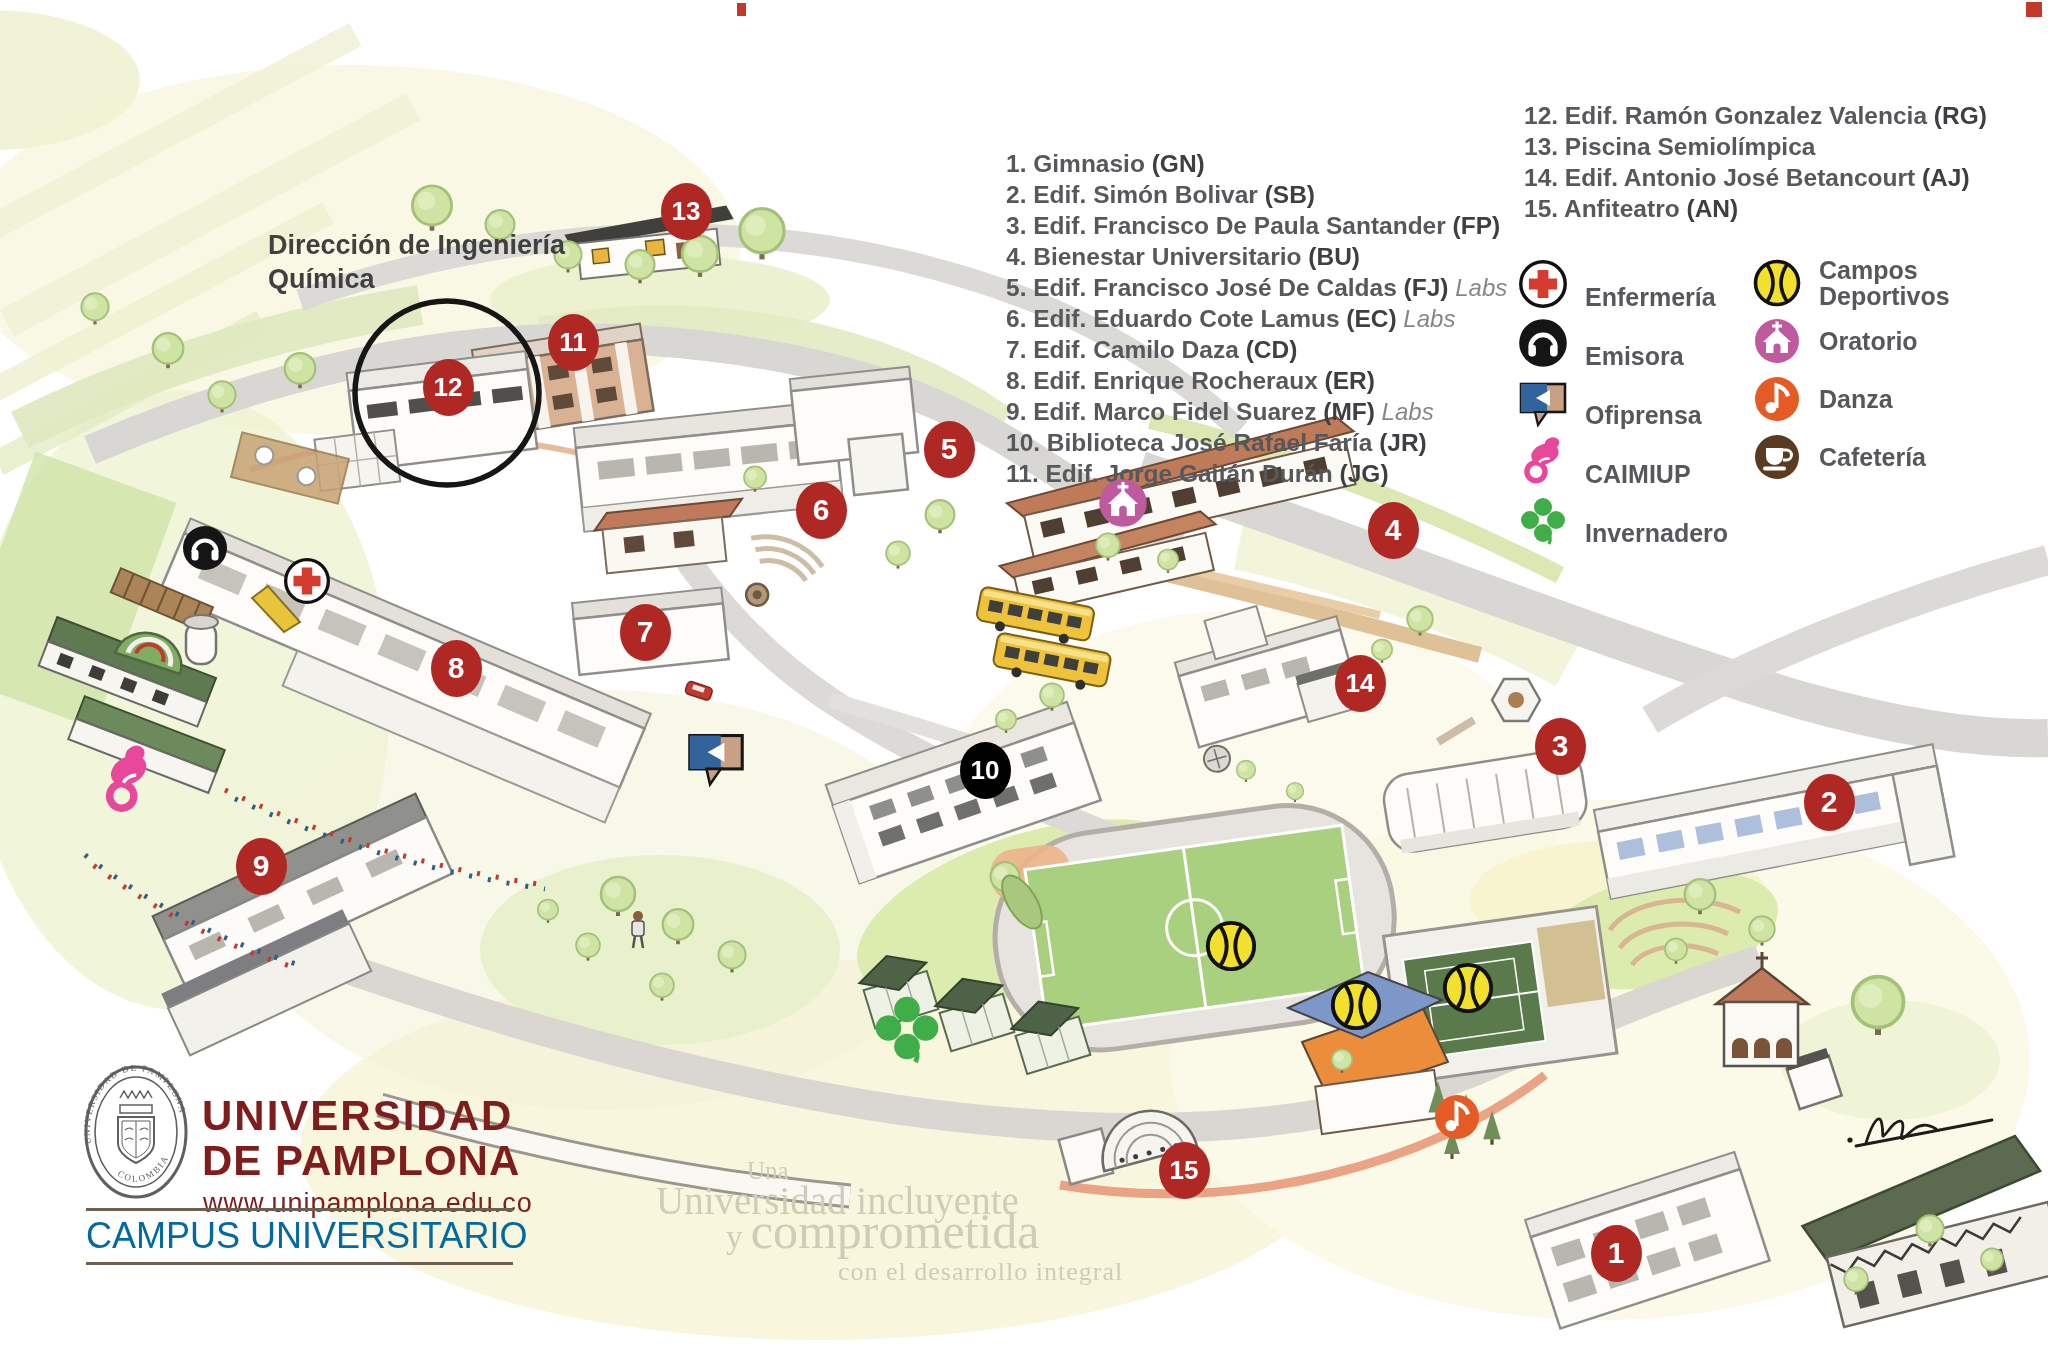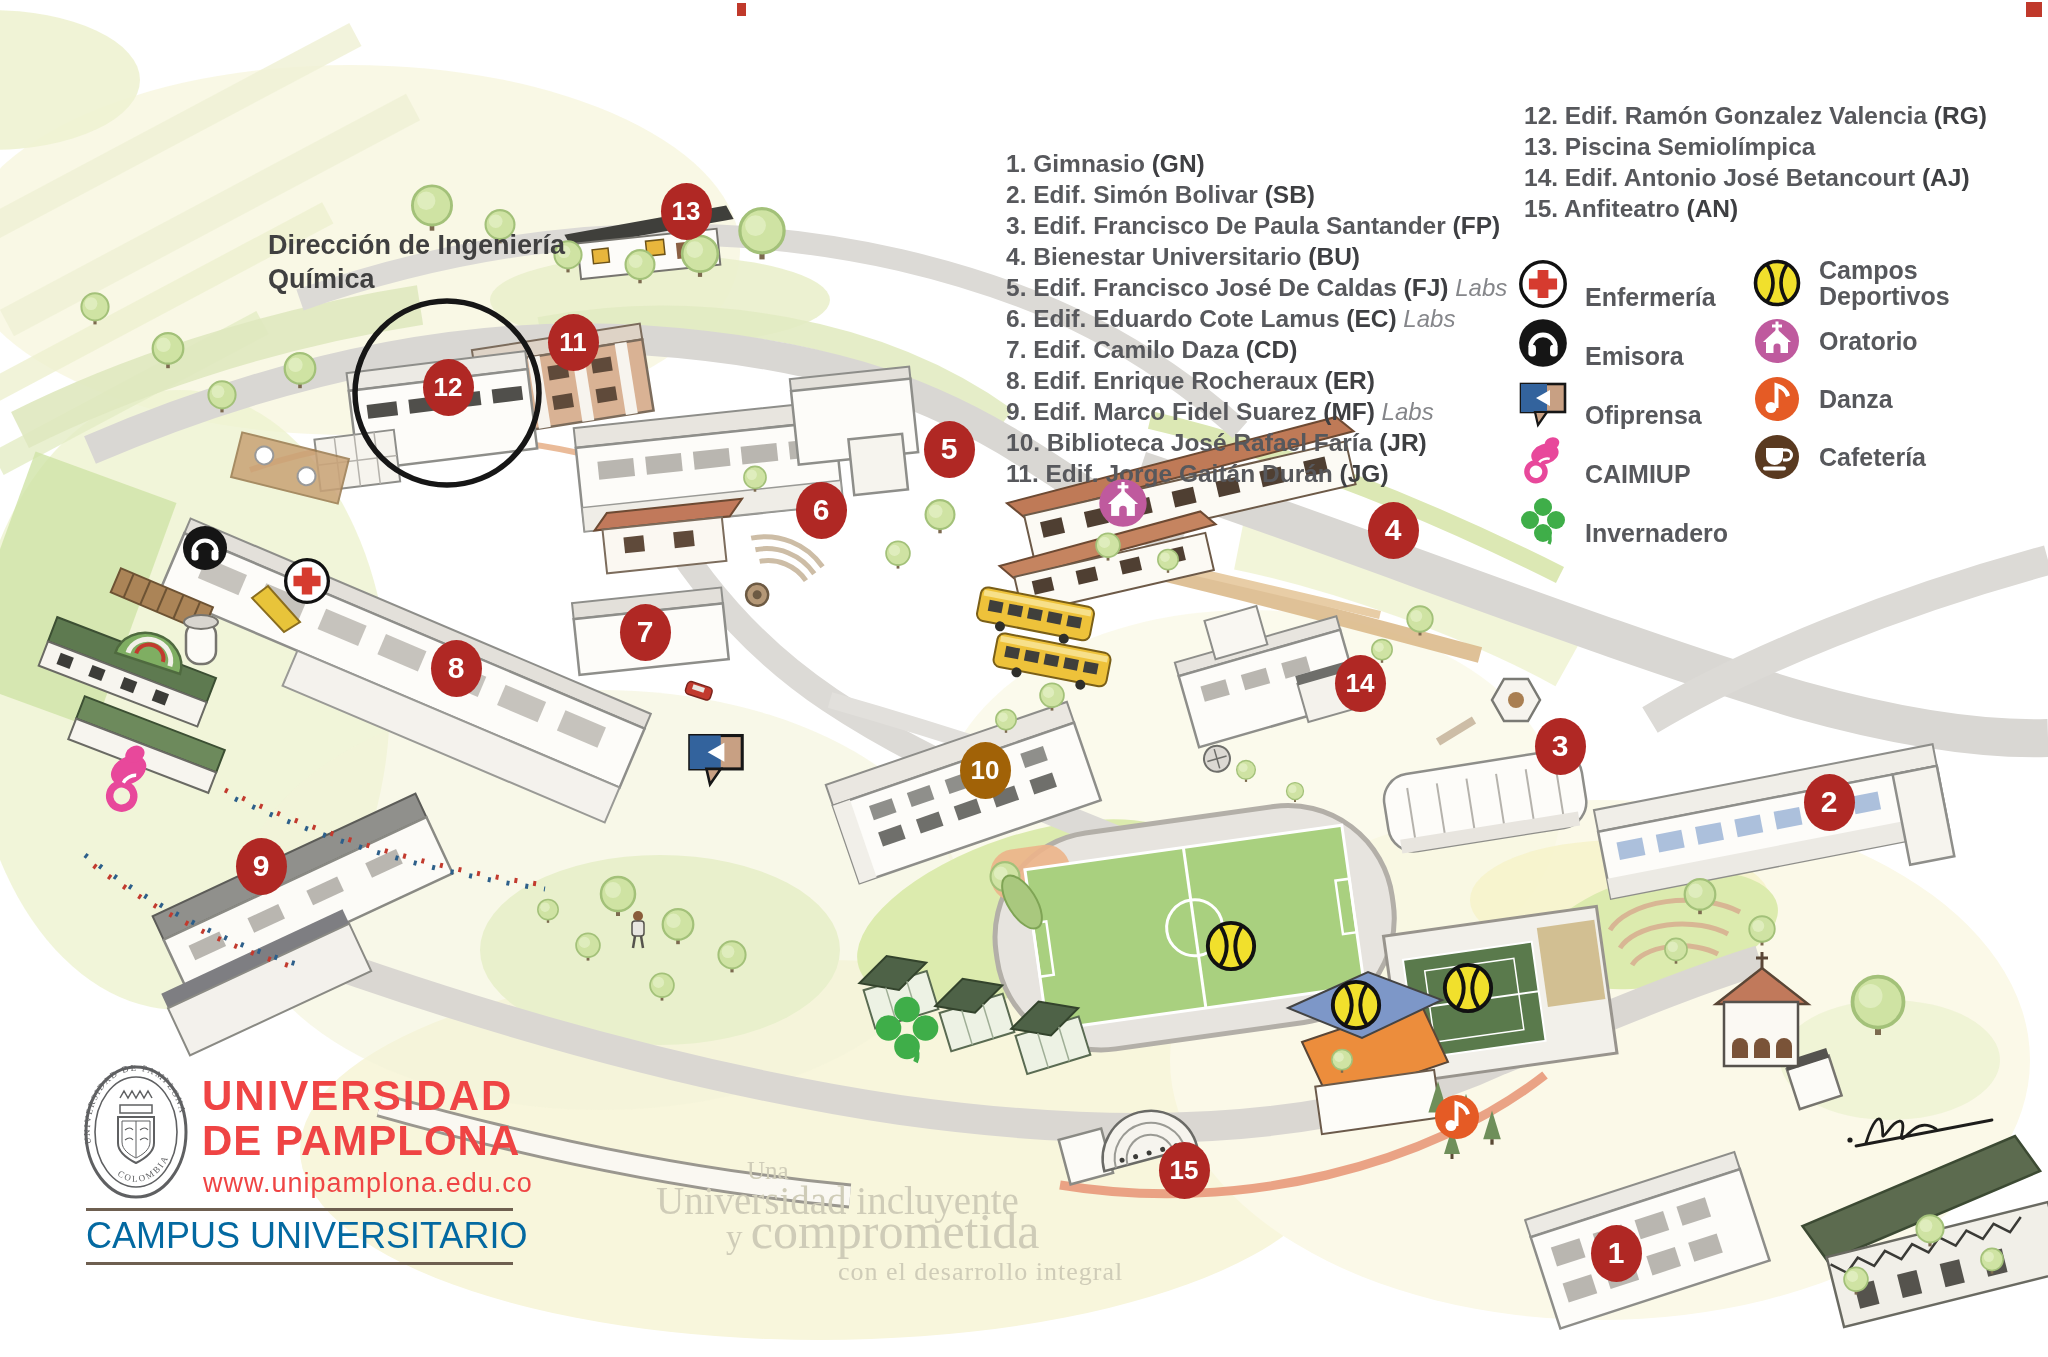--- a/index.html
+++ b/index.html
@@ -25,21 +25,21 @@
   #legend-col1{left:1514px;top:256px;}
   #legend-col2{left:1748px;top:256px;}
   .leg-row{display:flex;align-items:center;gap:13px;height:54px;}
   #legend-col1 .leg-row{margin-bottom:5px;align-items:flex-end;}
   #legend-col2 .leg-row{margin-bottom:4px;}
   .leg-ic{width:58px;display:flex;align-items:center;justify-content:center;line-height:0;}
   .leg-label{font-size:25px;font-weight:700;color:#57585c;line-height:26px;width:190px;}
   
   #direccion{left:268px;top:228px;font-size:27px;font-weight:700;color:#404040;line-height:34px;z-index:20;}
   
-  .brand{color:#ef4444;z-index:20;}
+  .brand{color:#7f1d1d;z-index:20;margin-top:20px;}
   #brand-line1{left:202px;top:1072px;font-size:42px;font-weight:700;letter-spacing:2px;}
   #brand-line2{left:202px;top:1117px;font-size:42px;font-weight:700;letter-spacing:1px;}
   #brand-url{left:203px;top:1168px;font-size:27px;font-weight:400;letter-spacing:1px;}
   .brand-rule{height:3px;background:#6e5f50;z-index:20;}
   #brand-rule1{left:86px;top:1208px;width:427px;}
   #brand-rule2{left:86px;top:1262px;width:427px;}
   #campus{left:86px;top:1215px;font-size:36px;font-weight:400;color:#0369a1;z-index:20;}
   #seal{left:80px;top:1062px;z-index:20;}
   
   .wm{position:absolute;font-family:"Liberation Serif",serif;color:#cfccb8;z-index:6;line-height:1;}
@@ -697,21 +697,21 @@
   <div id="markers">
       <div class="marker" style="left: 1590.5px; top: 1224.5px; background: rgb(176, 40, 36); font-size: 30px;">1</div>
       <div class="marker" style="left: 1803.5px; top: 773.5px; background: rgb(176, 40, 36); font-size: 30px;">2</div>
       <div class="marker" style="left: 1534.5px; top: 717.5px; background: rgb(176, 40, 36); font-size: 30px;">3</div>
       <div class="marker" style="left: 1367.5px; top: 501.5px; background: rgb(176, 40, 36); font-size: 30px;">4</div>
       <div class="marker" style="left: 923.5px; top: 420.5px; background: rgb(176, 40, 36); font-size: 30px;">5</div>
       <div class="marker" style="left: 795.5px; top: 481.5px; background: rgb(176, 40, 36); font-size: 30px;">6</div>
       <div class="marker" style="left: 619.5px; top: 603.5px; background: rgb(176, 40, 36); font-size: 30px;">7</div>
       <div class="marker" style="left: 430.5px; top: 639.5px; background: rgb(176, 40, 36); font-size: 30px;">8</div>
       <div class="marker" style="left: 235.5px; top: 837.5px; background: rgb(176, 40, 36); font-size: 30px;">9</div>
-      <div class="marker" style="left: 959.5px; top: 741.5px; background: #a16207; font-size: 26px;">10</div>
+      <div class="marker" style="left: 959.5px; top: 741.5px; background: #000000; font-size: 26px;">10</div>
       <div class="marker" style="left: 547.5px; top: 313.5px; background: rgb(176, 40, 36); font-size: 26px;">11</div>
       <div class="marker" style="left: 422.5px; top: 358.5px; background: rgb(176, 40, 36); font-size: 26px;">12</div>
       <div class="marker" style="left: 660.5px; top: 182.5px; background: rgb(176, 40, 36); font-size: 26px;">13</div>
       <div class="marker" style="left: 1334.5px; top: 654.5px; background: rgb(176, 40, 36); font-size: 26px;">14</div>
       <div class="marker" style="left: 1158.5px; top: 1141.5px; background: rgb(176, 40, 36); font-size: 26px;">15</div>
     </div>
   <div id="mapicons">
       <span class="map-icon" style="left: 181px; top: 524px;"><svg width="48" height="48" viewBox="0 0 48 48">
           <circle cx="24" cy="24" r="22" fill="#151515"></circle>
           <path d="M12.5 28a11.5 11.5 0 0 1 23 0" fill="none" stroke="#fff" stroke-width="4.2"></path>

